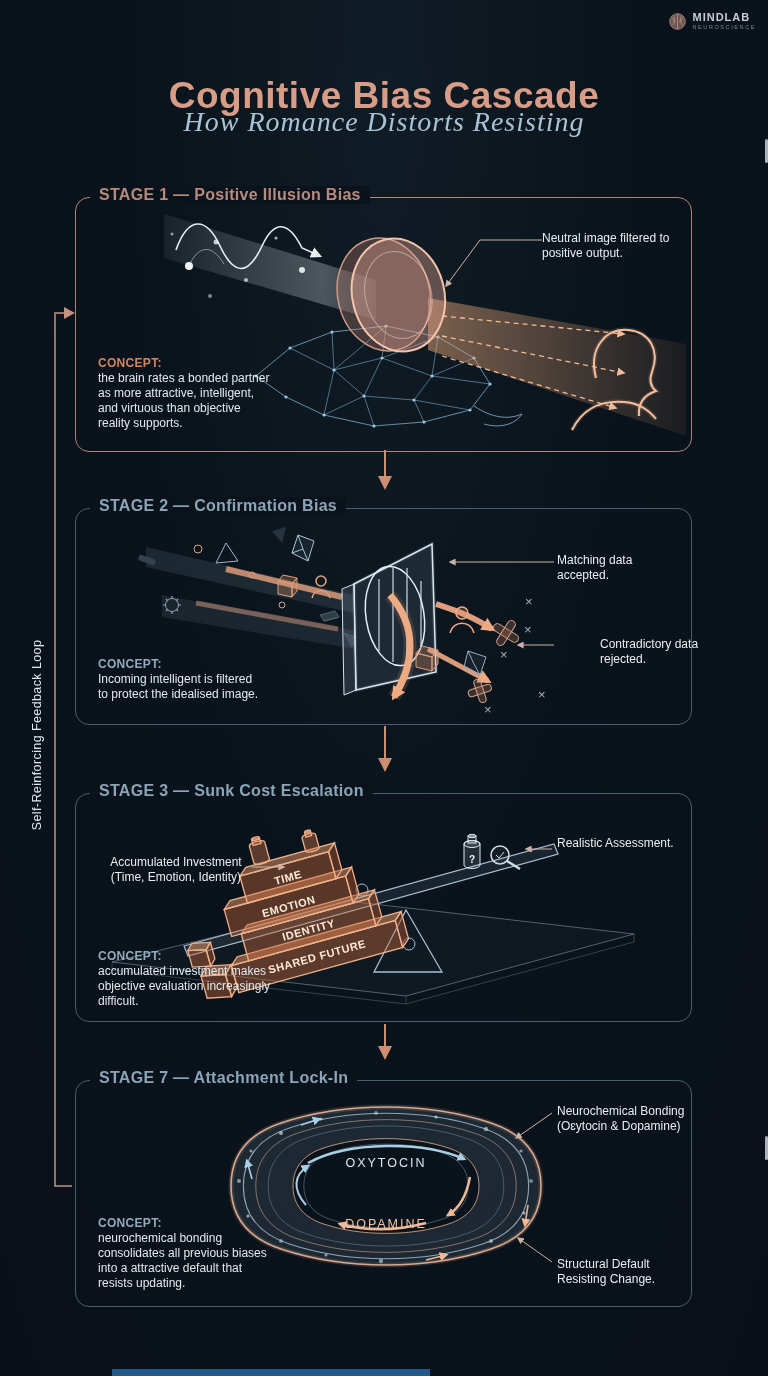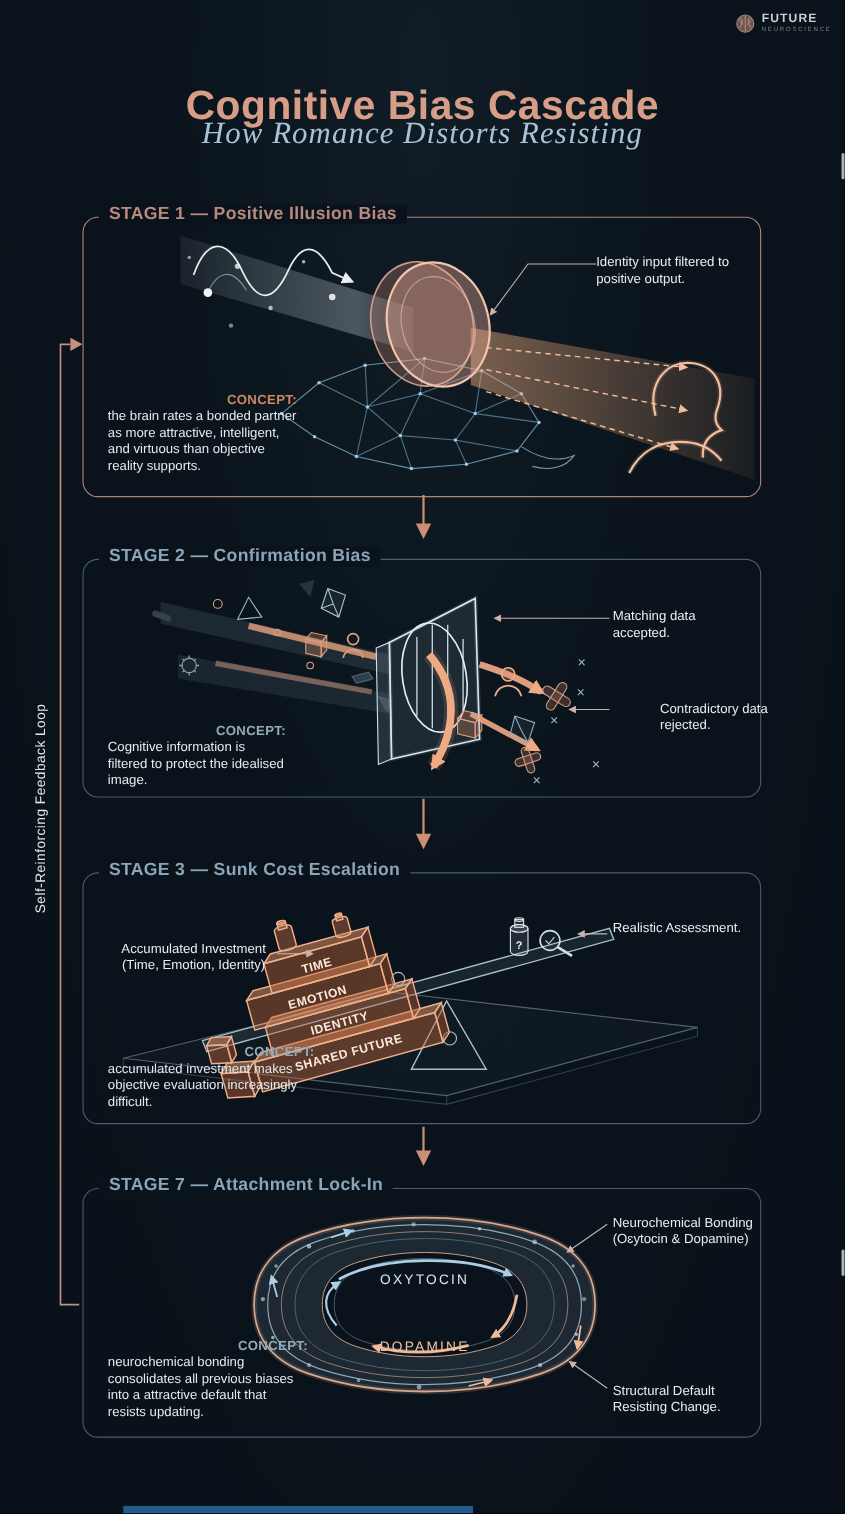--- a/index.html
+++ b/index.html
@@ -26,21 +26,21 @@
   #p1{top:197px;height:253px;border-color:rgba(206,152,135,.85);}
   #p2{top:508px;height:215px;border-color:rgba(125,156,178,.55);}
   #p3{top:793px;height:227px;border-color:rgba(125,156,178,.55);}
   #p4{top:1080px;height:225px;border-color:rgba(125,156,178,.55);}
   #p1 .panel-title{color:#b88a7d;}
   #p2 .panel-title,#p3 .panel-title,#p4 .panel-title{color:#8ba4b7;}
   .art{position:absolute;left:0;top:0;}
 
   .ann{position:absolute;font-size:12px;line-height:1.26;color:#e8edf0;font-weight:500;}
   .concept{position:absolute;font-size:12px;line-height:1.24;}
-  .concept-label{font-weight:bold;letter-spacing:.3px;text-align:right;}
+  .concept-label{font-weight:bold;letter-spacing:.3px;}
   .c-rose .concept-label{color:#cf8760;}
   .c-blue .concept-label{color:#93aabb;}
   .concept-text{color:#e3e9ed;}
 
   #p1 .ann-r{left:466px;top:33px;width:150px;}
   #p2 .ann-t{left:481px;top:44px;width:125px;}
   #p2 .ann-b{left:481px;top:128px;width:135px;margin-left:43px;}
   #p3 .ann-l{left:26px;top:61px;width:148px;text-align:center;}
   #p3 .ann-r{left:481px;top:42px;width:135px;}
   #p4 .ann-t{left:481px;top:23px;width:168px;}
@@ -66,21 +66,21 @@
 <body>
 
 <div class="page">
 
   <div class="brand">
     <svg width="19" height="19" viewBox="0 0 20 20">
       <circle cx="10" cy="10" r="8.2" fill="#6e5650" stroke="#a1847c" stroke-width="1"></circle>
       <path d="M10,2.5 V17.5 M4,6 C7,8 7,12 4.5,14 M16,6 C13,8 13,12 15.5,14 M6,4.5 C8,7 6,9 8,11 M14,4.5 C12,7 14,9 12,11" stroke="#c4a79d" stroke-width=".8" fill="none" opacity=".85"></path>
     </svg>
     <div class="brand-col">
-      <span class="brand-name">FUTURE</span>
+      <span class="brand-name">MINDLAB</span>
       <span class="brand-tag">NEUROSCIENCE</span>
     </div>
   </div>
 
   <div class="title">Cognitive Bias Cascade</div>
   <div class="subtitle">How Romance Distorts Resisting</div>
 
   <div class="edge-tick" style="top:139px"></div>
   <div class="edge-tick" style="top:1136px"></div>
 
@@ -161,21 +161,21 @@
 
       <g stroke="#f6bd9c" fill="none">
         <path d="M520,180 C512,150 530,130 552,132 C574,134 584,152 576,174 C573,182 574,188 580,193 C568,197 562,205 563,218" stroke-width="5" opacity=".14"></path>
         <path d="M496,232 C506,212 524,202 548,204 C562,205 572,211 580,221" stroke-width="5" opacity=".14"></path>
         <path d="M520,180 C512,150 530,130 552,132 C574,134 584,152 576,174 C573,182 574,188 580,193 C568,197 562,205 563,218" stroke-width="2"></path>
         <path d="M496,232 C506,212 524,202 548,204 C562,205 572,211 580,221" stroke-width="2"></path>
       </g>
 
       <path d="M466,42 H404 L370,88" stroke="#cbb3ab" stroke-width="1" fill="none" marker-end="url(#s1mg)"></path>
     </svg>
-    <div class="ann ann-r">Identity input filtered to positive output.</div>
+    <div class="ann ann-r">Neutral image filtered to positive output.</div>
     <div class="concept c-rose">
       <div class="concept-label">CONCEPT:</div>
       <div class="concept-text">the brain rates a bonded partner as more attractive, intelligent, and virtuous than objective reality supports.</div>
     </div>
   </div>
 
   <div class="panel" id="p2">
     <div class="panel-title">STAGE 2 — Confirmation Bias</div>
     <svg class="art" width="615" height="215" viewBox="0 0 615 215">
       <defs>
@@ -256,21 +256,21 @@
         </g>
       </g>
 
       <path d="M478,53 H374" stroke="#cbb3ab" stroke-width="1" marker-end="url(#s2mg)"></path>
       <path d="M478,136 H442" stroke="#cbb3ab" stroke-width="1" marker-end="url(#s2mg)"></path>
     </svg>
     <div class="ann ann-t">Matching data accepted.</div>
     <div class="ann ann-b">Contradictory data rejected.</div>
     <div class="concept c-blue">
       <div class="concept-label">CONCEPT:</div>
-      <div class="concept-text">Cognitive information is filtered to protect the idealised image.</div>
+      <div class="concept-text">Incoming intelligent is filtered to protect the idealised image.</div>
     </div>
   </div>
 
   <div class="panel" id="p3">
     <div class="panel-title">STAGE 3 — Sunk Cost Escalation</div>
     <svg class="art" width="615" height="227" viewBox="0 0 615 227">
       <defs>
         <marker id="s3mg" viewBox="0 0 10 10" refX="8" refY="5" markerWidth="7" markerHeight="7" markerUnits="userSpaceOnUse" orient="auto">
             <path d="M0,0 L10,5 L0,10 Z" fill="#cbb3ab"></path>
           </marker>

